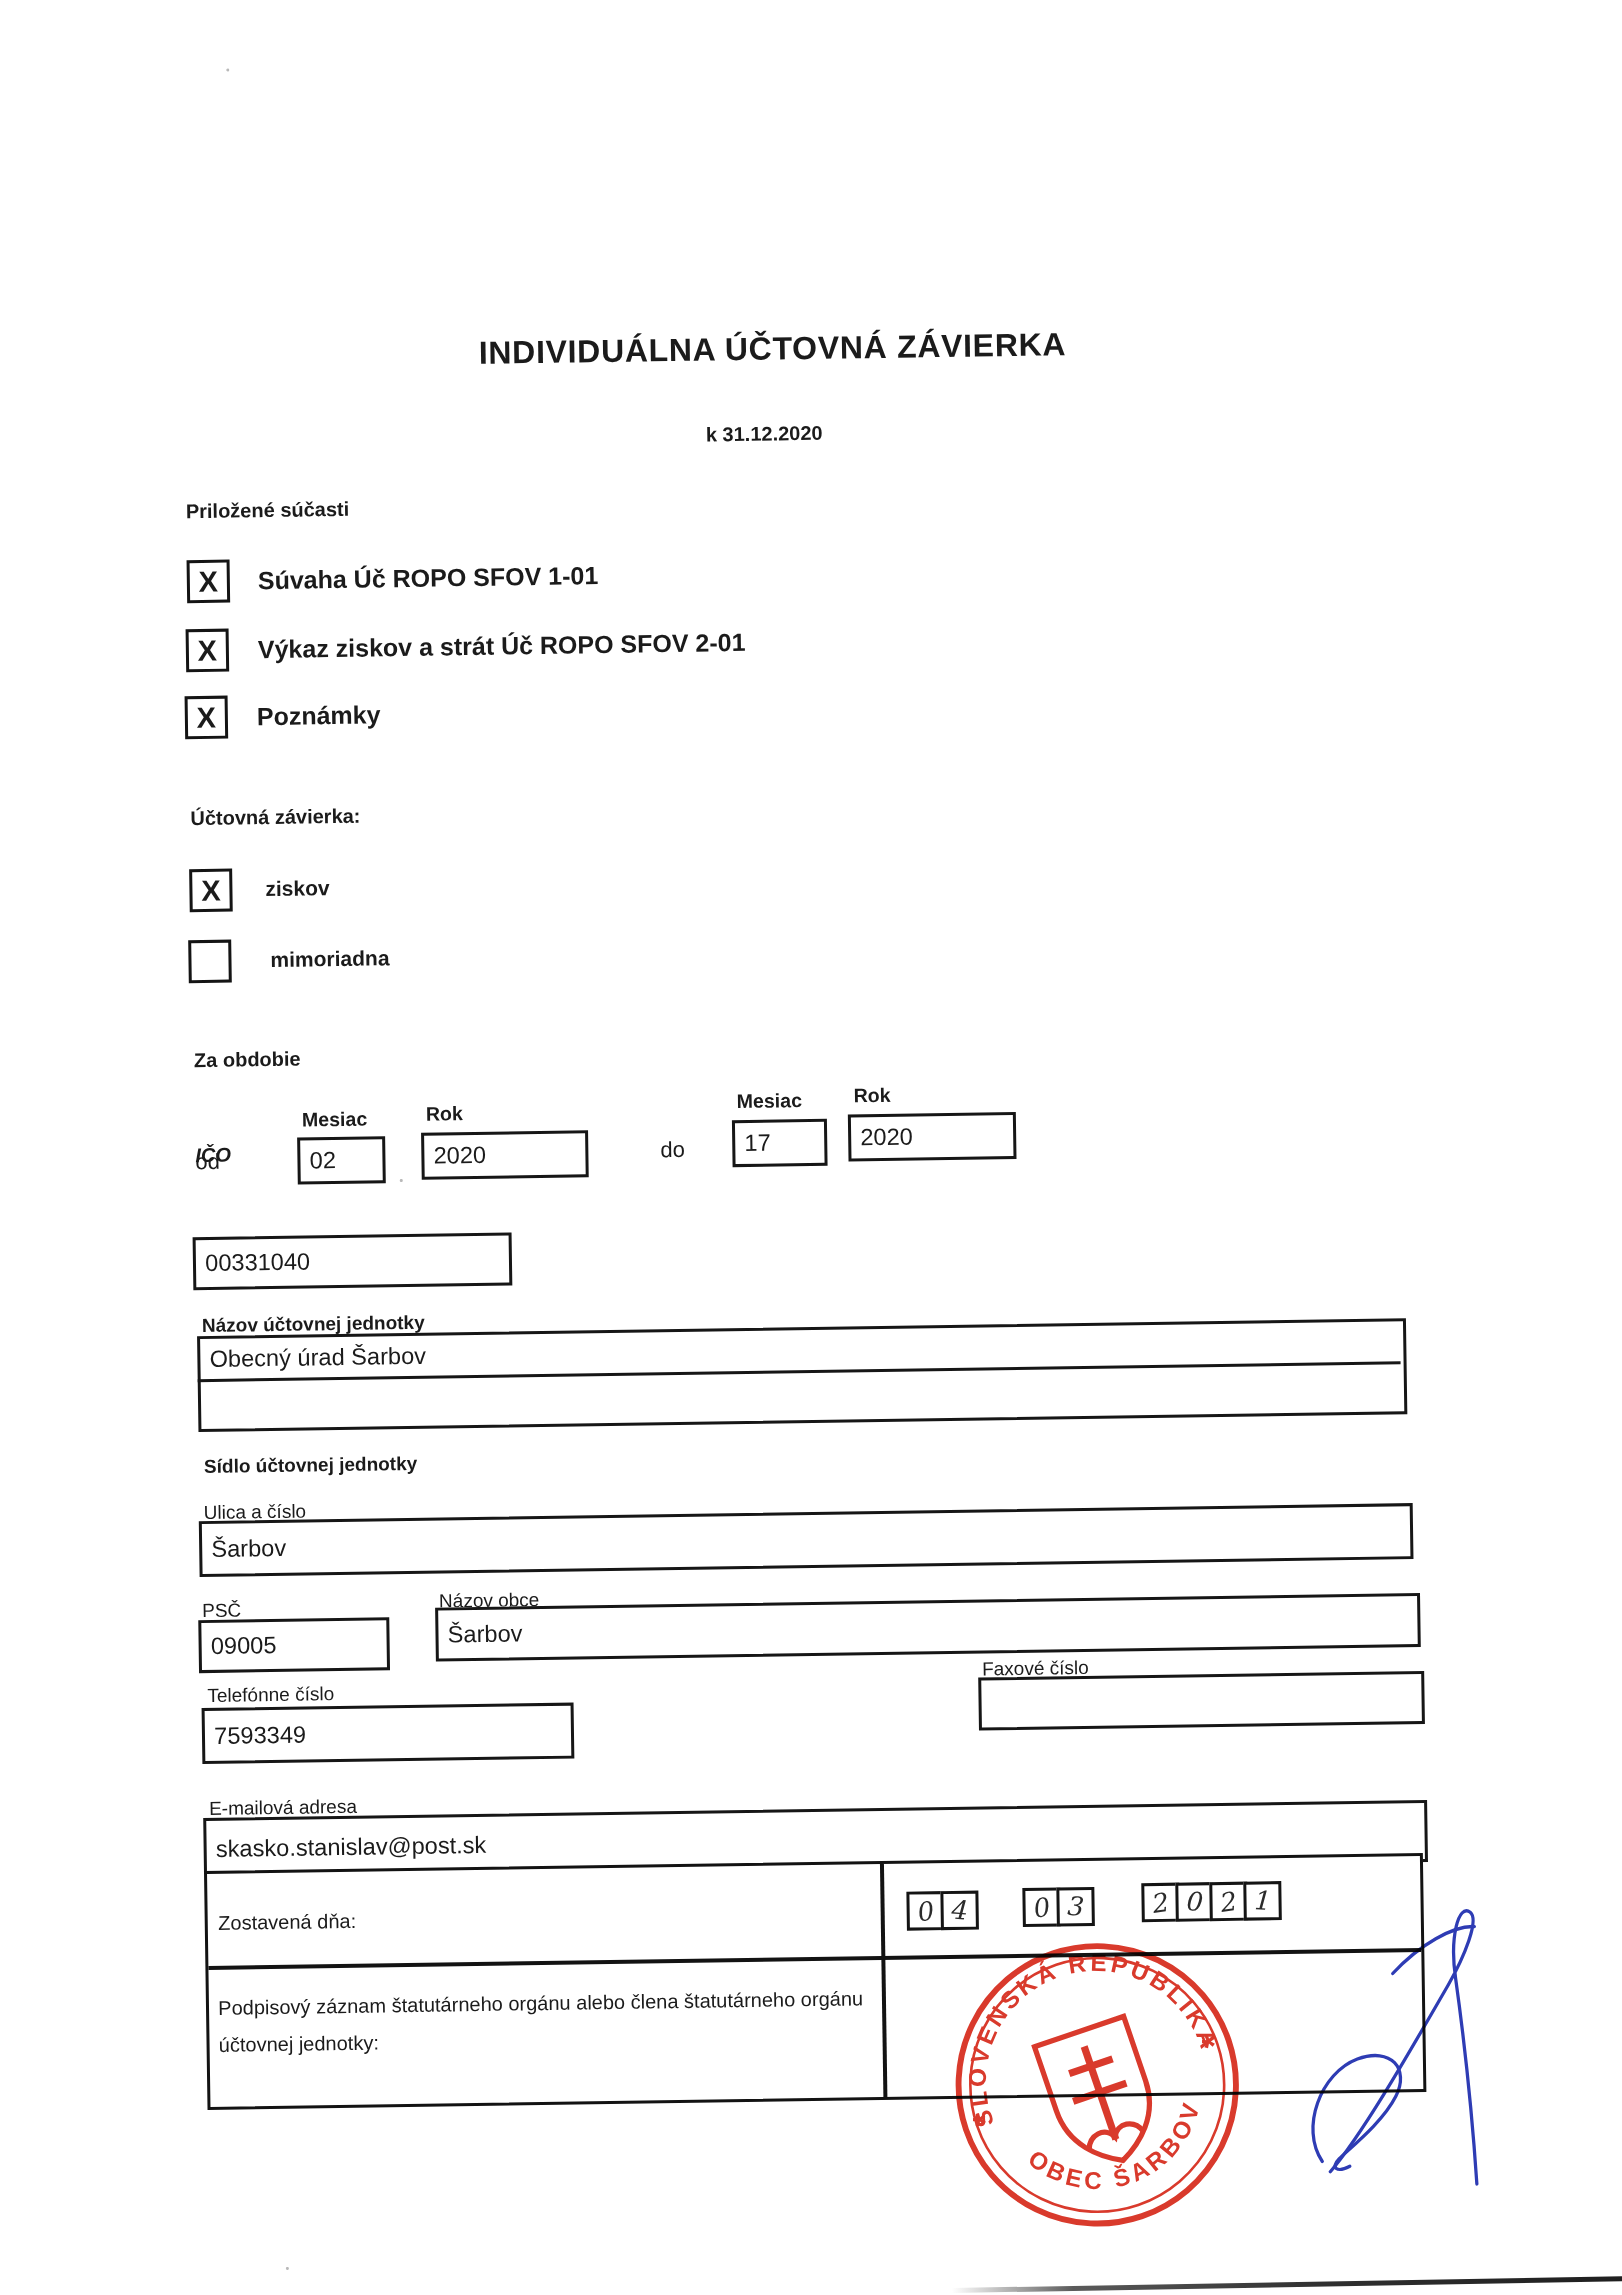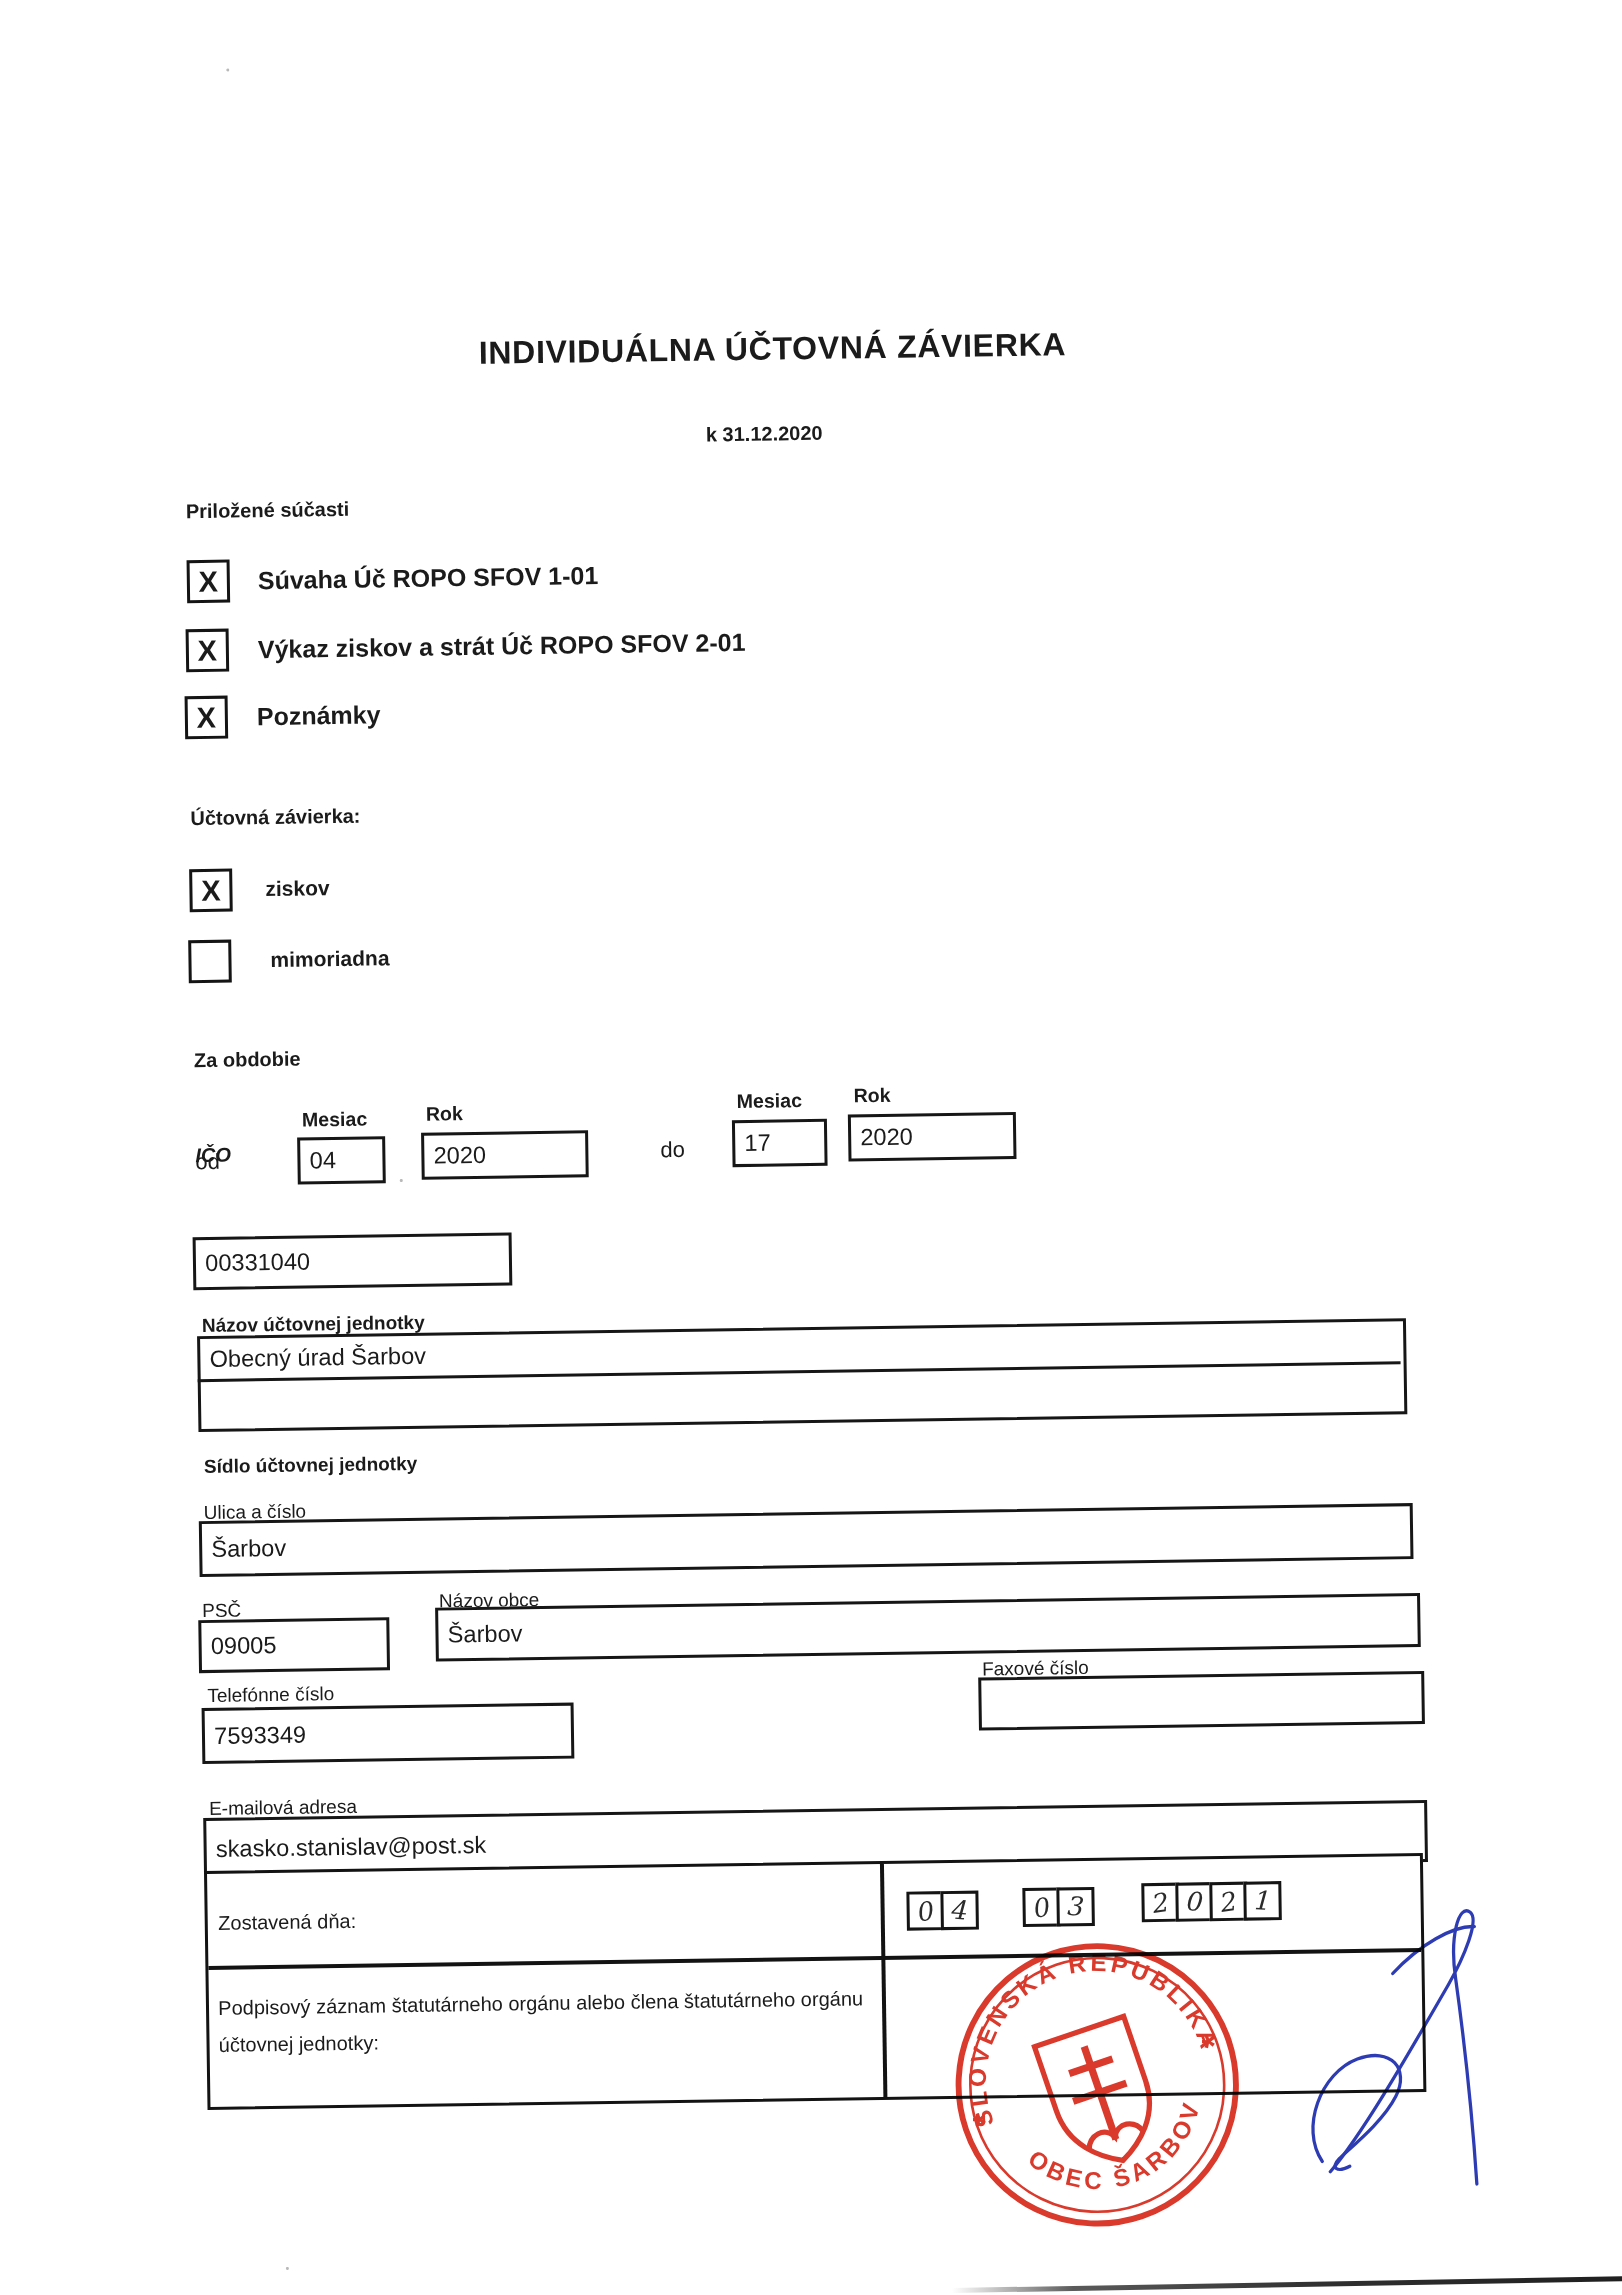--- a/index.html
+++ b/index.html
@@ -76,21 +76,21 @@
       <span class="mark"></span>
     </div>
     <div class="abs cbl2" style="left:274px;top:940px;">mimoriadna</div>
 
     <div class="abs h-bold" style="left:196px;top:1040px;">Za obdobie</div>
 
     <div class="abs mini-lbl" style="left:303px;top:1101px;">Mesiac</div>
     <div class="abs mini-lbl" style="left:427px;top:1097px;">Rok</div>
     <div class="abs odo" style="left:196px;top:1140px;">od</div>
     <div class="fbox" style="left:298px;top:1130px;width:82px;height:41px;">
-      <span class="val">04</span>
+      <span class="val">02</span>
     </div>
     <div class="fbox" style="left:422px;top:1127px;width:161px;height:41px;">
       <span class="val">2020</span>
     </div>
 
     <div class="abs odo" style="left:661px;top:1135px;">do</div>
     <div class="abs mini-lbl" style="left:738px;top:1089px;">Mesiac</div>
     <div class="abs mini-lbl" style="left:855px;top:1085px;">Rok</div>
     <div class="fbox" style="left:733px;top:1119px;width:89px;height:41px;">
       <span class="val">17</span>

